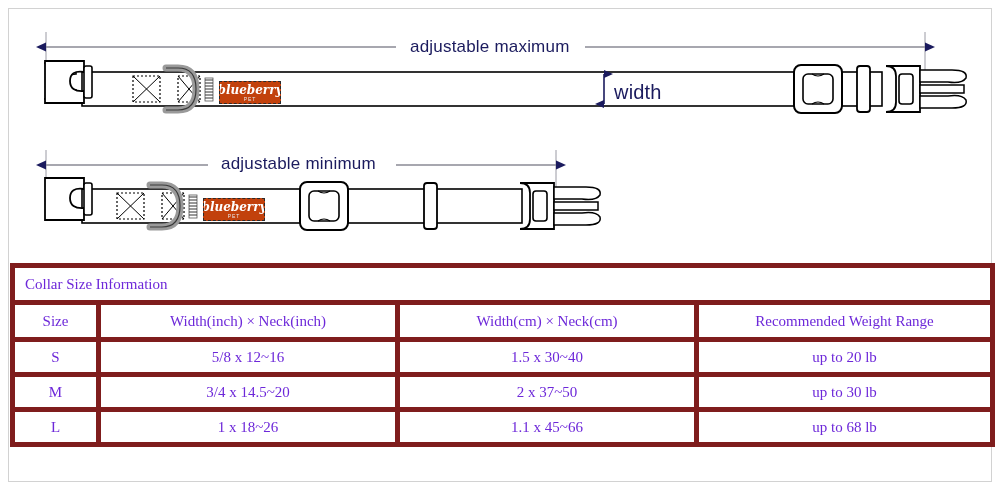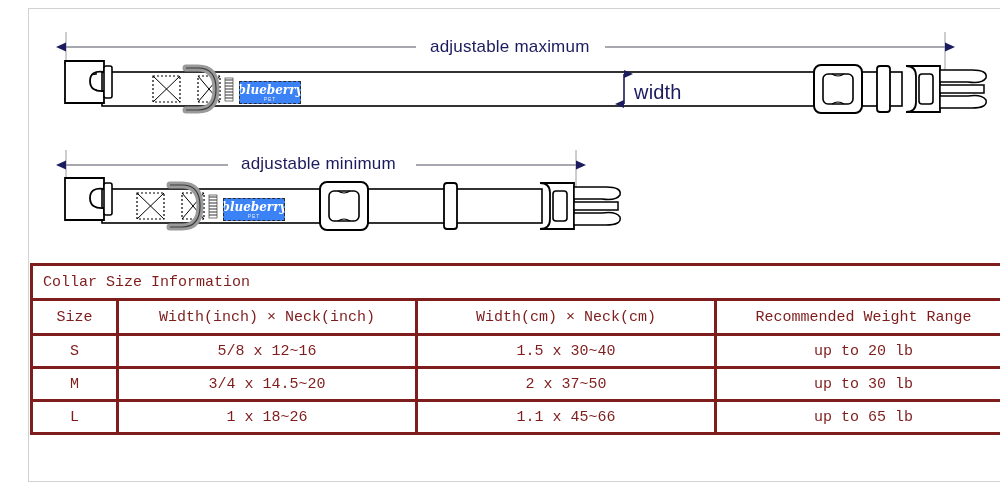--- a/index.html
+++ b/index.html
@@ -2,21 +2,21 @@
 <html><head>
 <meta charset="utf-8">
 <title>Collar Size Information</title>
 <style>
   html,body{margin:0;padding:0;background:#ffffff;}
   body{
     width:1000px;height:490px;overflow:hidden;
     font-family:"Liberation Sans","DejaVu Sans",sans-serif;
     color:#000;
   }
-  #page{position:relative;width:900px;height:490px;background:#fff;box-sizing:border-box;margin-left:20px;}
+  #page{position:relative;width:900px;height:490px;background:#fff;box-sizing:border-box;}
   .outer-frame{
     position:absolute;left:8px;top:8px;width:984px;height:474px;
     border:1px solid #d2d2d2;box-sizing:border-box;pointer-events:none;
   }
 
   
   .diagram-area{position:absolute;left:0;top:0;width:1000px;height:262px;}
   .diagram-svg{position:absolute;left:0;top:0;}
 
   
@@ -24,21 +24,21 @@
     position:absolute;color:#1b1b5e;font-size:17px;letter-spacing:.2px;
     font-family:"Liberation Sans","DejaVu Sans",sans-serif;white-space:nowrap;
     background:#fff;padding:0 6px;
   }
   #label-max{left:404px;top:37px;}
   #label-min{left:215px;top:154px;}
   #label-width{left:612px;top:81px;padding:0 2px;font-size:20px;}
 
   
   .brand-tag{
-    position:absolute;background:#3b82f6;border:1px dashed #2b2b2b;
+    position:absolute;background:#c2410c;border:1px dashed #2b2b2b;
     display:flex;flex-direction:column;align-items:center;justify-content:center;
     box-sizing:border-box;overflow:hidden;
   }
   .brand-word{
     color:#ffffff;font-family:"DejaVu Serif","Liberation Serif",serif;
     font-style:italic;font-weight:bold;line-height:1;
   }
   .brand-sub{
     color:#e8e8e8;font-family:"Liberation Sans","DejaVu Sans",sans-serif;
     line-height:1;letter-spacing:1px;
@@ -49,24 +49,24 @@
   #brand-bot{left:203px;top:198px;width:62px;height:23px;}
   #brand-bot .brand-word{font-size:12px;}
   #brand-bot .brand-sub{font-size:5px;margin-top:1px;}
 
   
   .size-table{
     position:absolute;left:10px;top:263px;width:980px;
     border-collapse:collapse;table-layout:fixed;background:#fff;
   }
   .size-table td{
-    border:3px solid #7f1d1d;
-    font-size:15px;color:#7f1d1d;
+    border:5px solid #7f1d1d;
+    font-size:15px;color:#6d28d9;
     padding:0;height:30px;vertical-align:middle;
-    font-family:Liberation Mono, monospace;
+    font-family:Liberation Serif, serif;
   }
   td.title-cell{text-align:left;padding-left:10px;height:32px;font-size:15px;border-bottom:1px solid #b9b9b9;}
   td.hdr{text-align:center;font-size:15px;height:32px;}
   td.cell{text-align:center;height:30px;}
   td.tips-cell{text-align:left;padding-left:10px;height:34px;font-size:15px;}
   col.c-size{width:86px;}
   col.c-inch{width:299px;}
   col.c-cm{width:299px;}
   col.c-wt{width:296px;}
 </style>
@@ -264,19 +264,19 @@
       <tr>
         <td class="cell">M</td>
         <td class="cell">3/4 x 14.5~20</td>
         <td class="cell">2 x 37~50</td>
         <td class="cell">up to 30 lb</td>
       </tr>
       <tr>
         <td class="cell">L</td>
         <td class="cell">1 x 18~26</td>
         <td class="cell">1.1 x 45~66</td>
-        <td class="cell">up to 65 lb</td>
+        <td class="cell">up to 68 lb</td>
       </tr>
 
     </tbody>
   </table>
 
 </div>
 
 </body></html>

